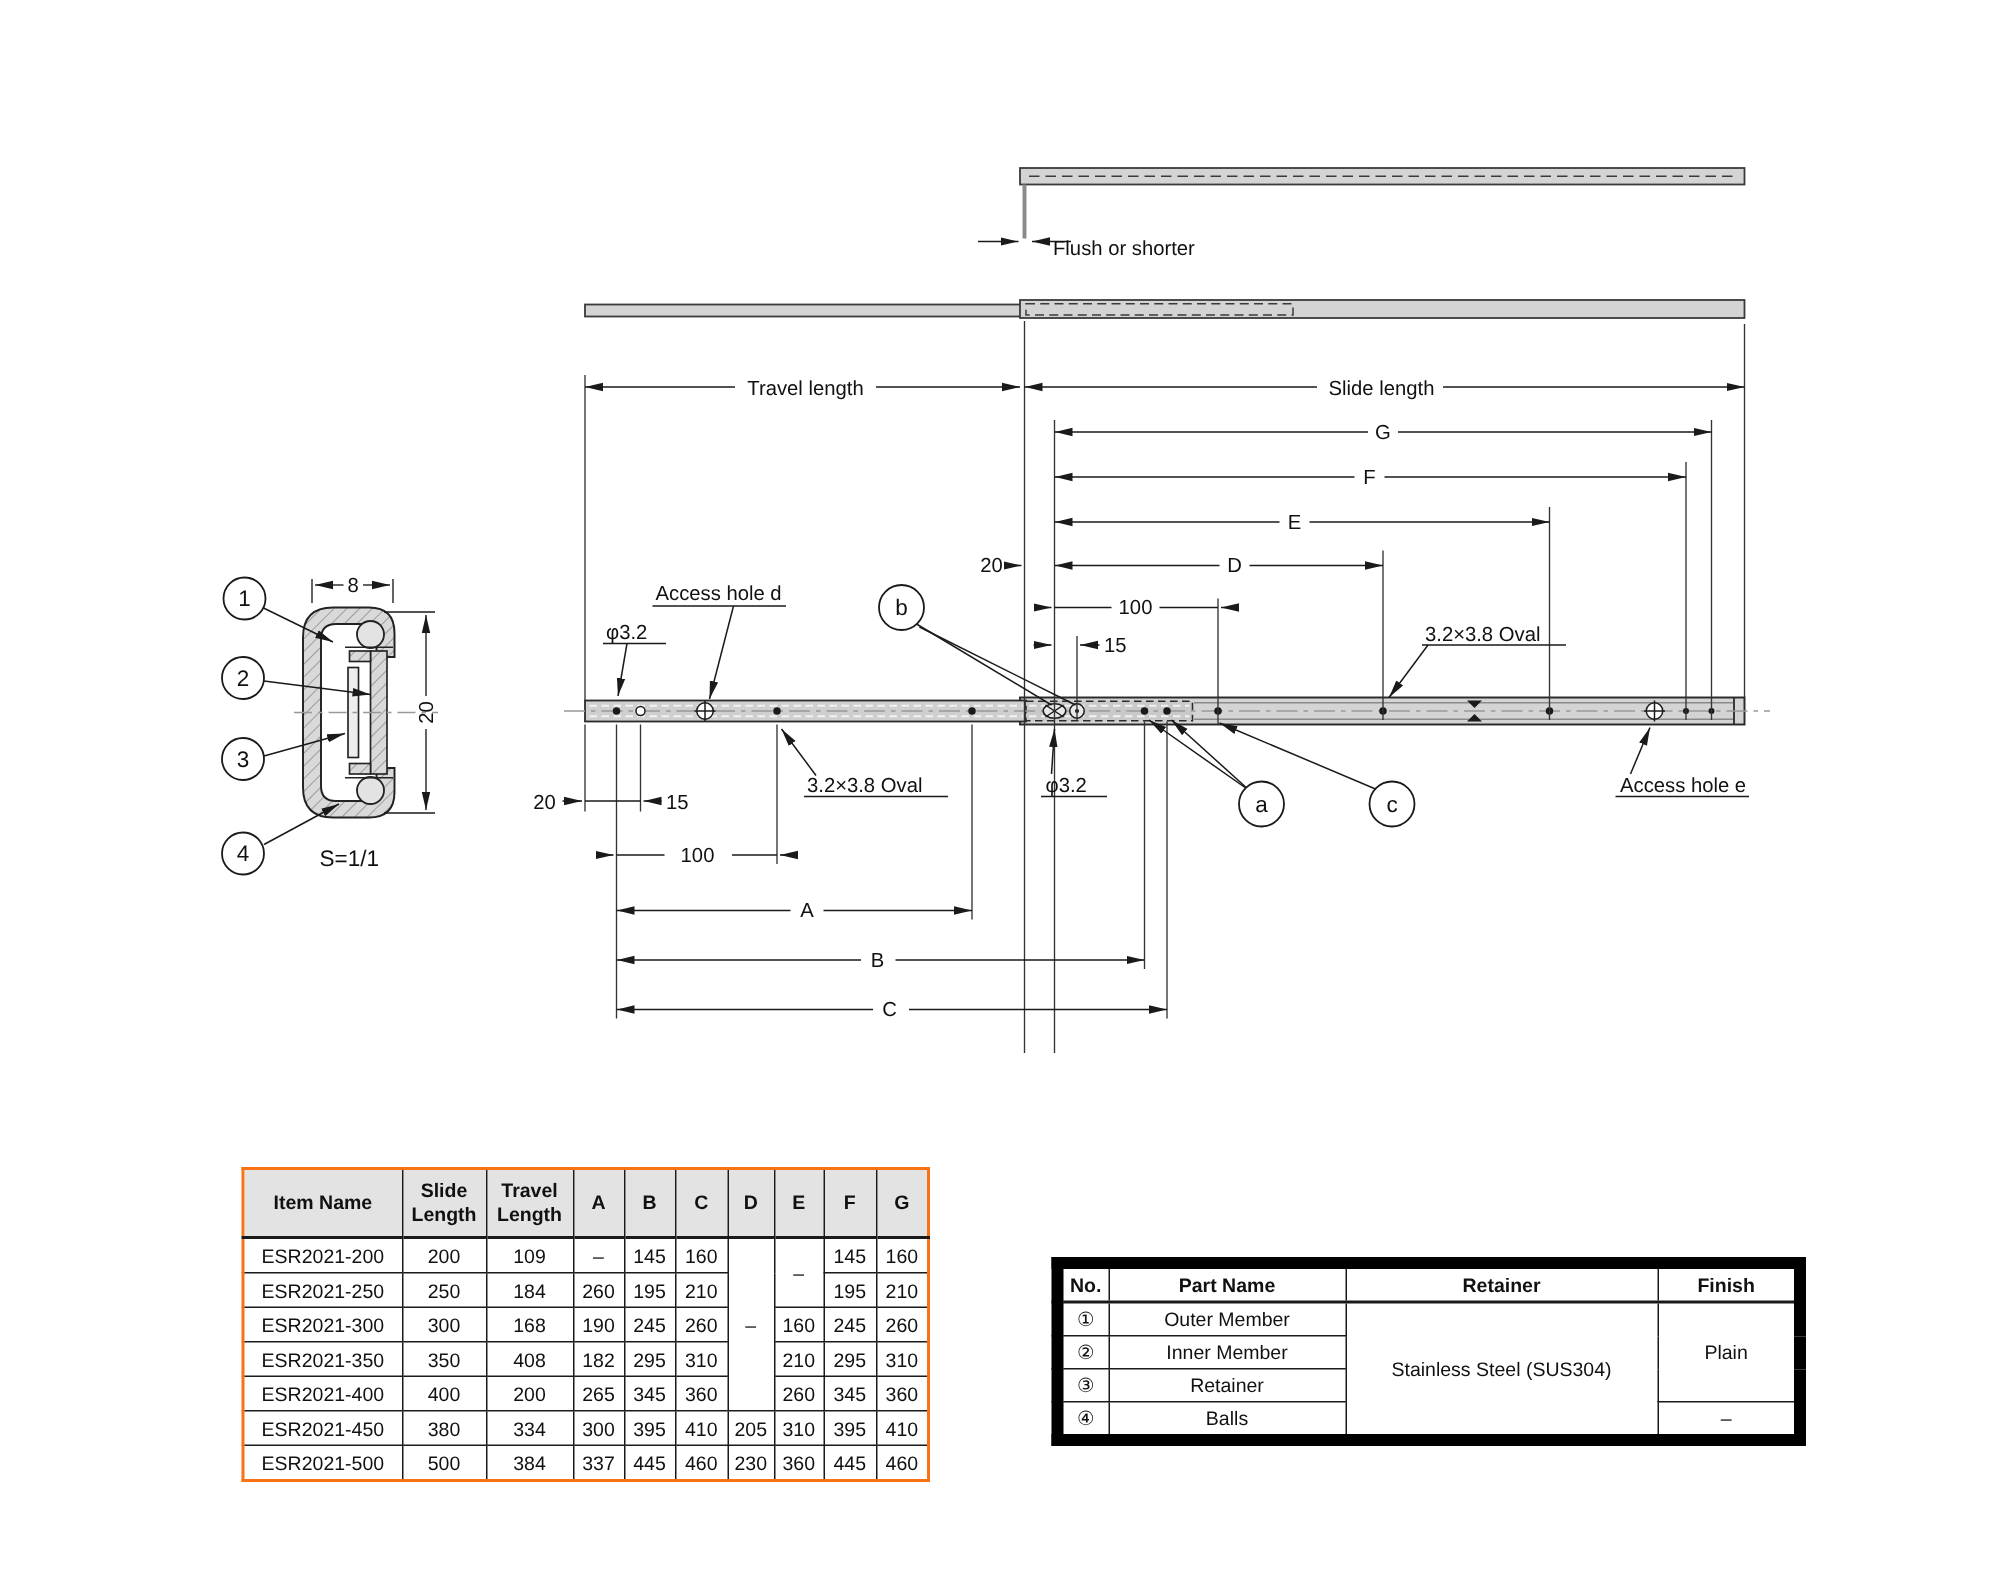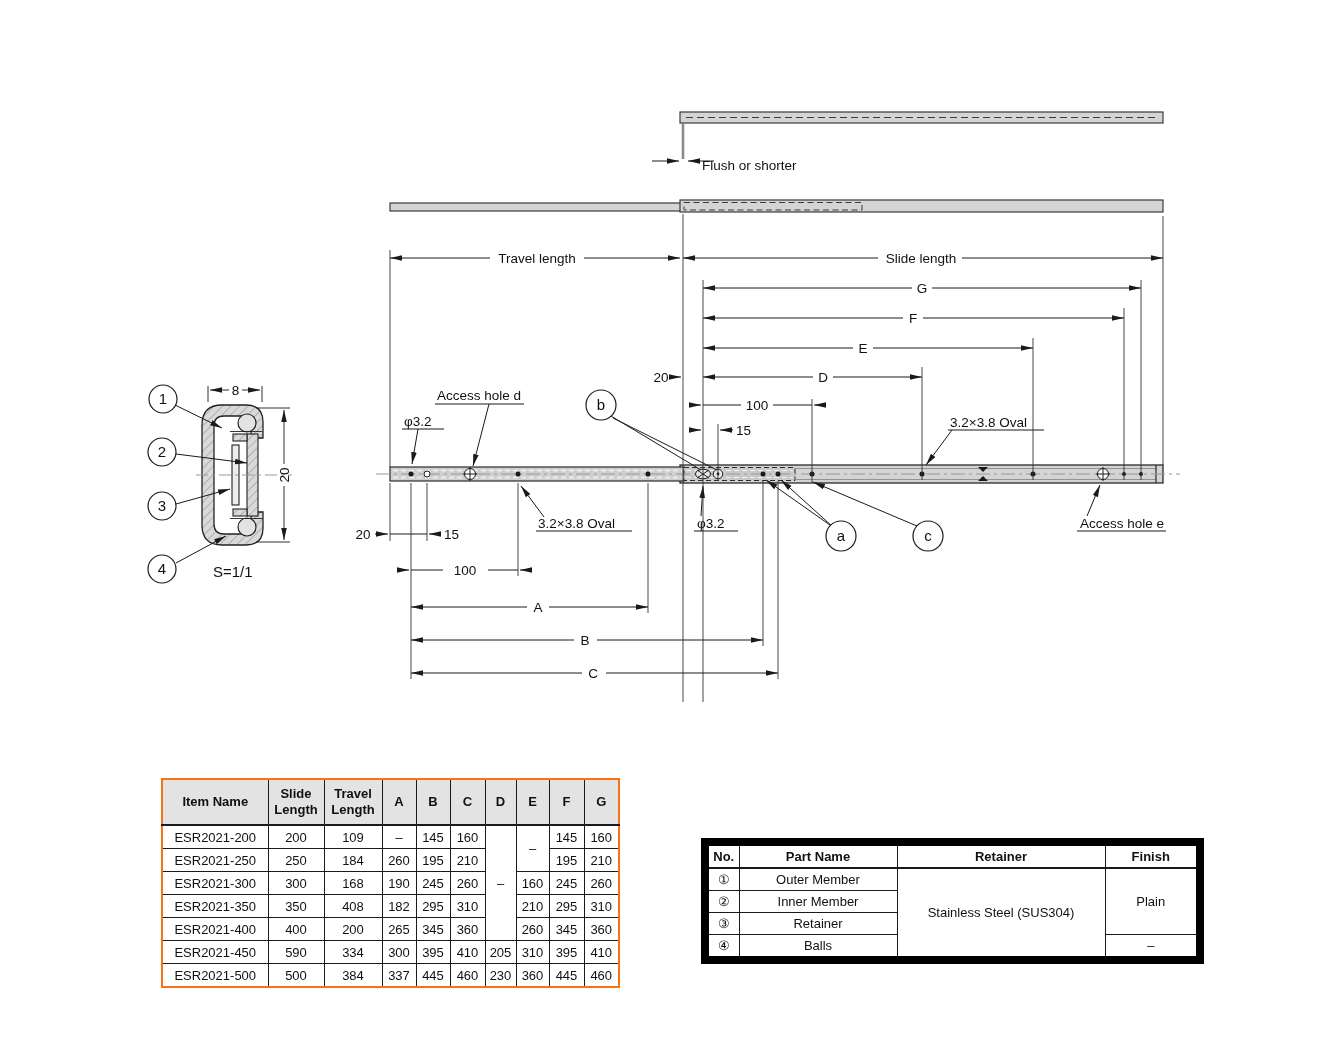--- a/index.html
+++ b/index.html
@@ -410,21 +410,21 @@
       <td>200</td>
       <td>265</td>
       <td>345</td>
       <td>360</td>
       <td>260</td>
       <td>345</td>
       <td>360</td>
     </tr>
     <tr>
       <td>ESR2021-450</td>
-      <td>590</td>
+      <td>380</td>
       <td>334</td>
       <td>300</td>
       <td>395</td>
       <td>410</td>
       <td>205</td>
       <td>310</td>
       <td>395</td>
       <td>410</td>
     </tr>
     <tr>

